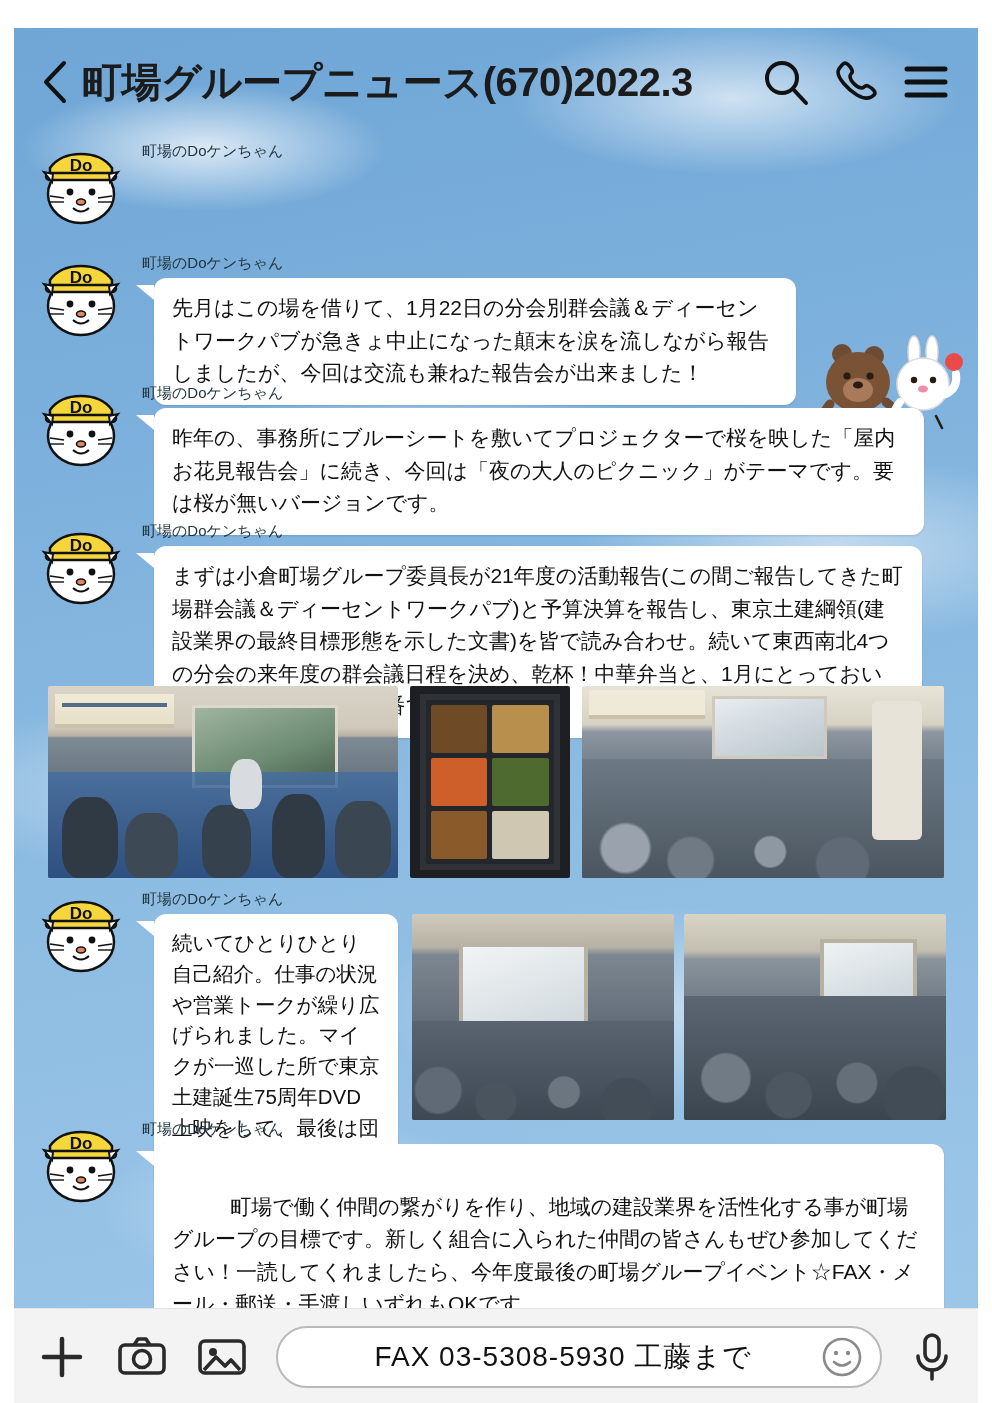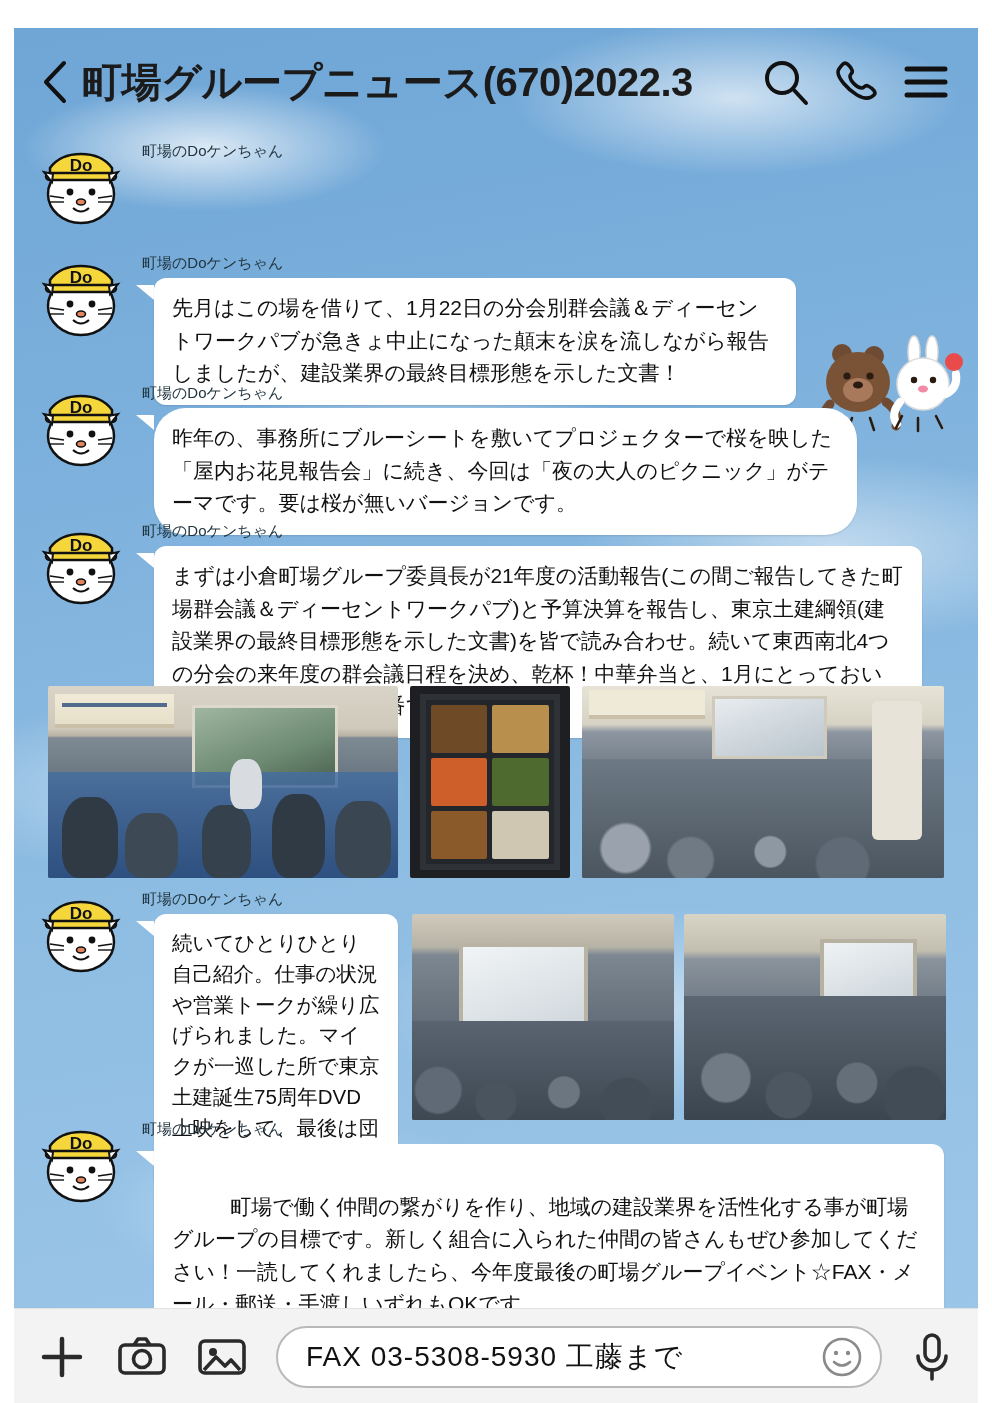--- a/index.html
+++ b/index.html
@@ -256,20 +256,21 @@
     box-sizing: border-box;
     margin-right: 22px;
   }
   .fax-text {
     flex: 1 1 auto;
     font-size: 28px;
     letter-spacing: 1px;
     color: #111111;
     font-family: "Liberation Sans", sans-serif;
     white-space: nowrap;
+    text-align: center;
   }
   .smiley { width: 44px; height: 44px; flex: 0 0 auto; }
   .mic { width: 48px; height: 56px; flex: 0 0 auto; margin-left: 4px; }
 </style>
 </head>
 <body>
 
 <div id="page">
 
   <div class="chat-bg"></div>
@@ -347,21 +348,21 @@
             <line x1="12" y1="60" x2="26" y2="60"></line>
             <line x1="74" y1="54" x2="60" y2="56"></line>
             <line x1="74" y1="60" x2="60" y2="60"></line>
           </g>
       </svg>
     </div>
     <div class="msg-col">
       <div class="sender">町場のDoケンちゃん</div>
       <div class="bubble-wrap">
         <div class="tail"></div>
-        <div class="bubble" style="width:642px;">先月はこの場を借りて、1月22日の分会別群会議＆ディーセントワークパブが急きょ中止になった顛末を涙を流しながら報告しましたが、建設業界の最終目標形態を示した文書！</div>
+        <div class="bubble" style="width:642px;">先月はこの場を借りて、1月22日の分会別群会議＆ディーセントワークパブが急きょ中止になった顛末を涙を流しながら報告しましたが、今回は交流も兼ねた報告会が出来ました！</div>
       </div>
     </div>
   </div>
 
   <div class="sticker">
     <svg viewBox="0 0 180 110" width="180" height="110">
 
       <circle cx="52" cy="22" r="10" fill="#6e4b32"></circle>
       <circle cx="84" cy="24" r="10" fill="#6e4b32"></circle>
       <ellipse cx="68" cy="50" rx="32" ry="30" fill="#7a5337"></ellipse>
@@ -409,21 +410,21 @@
             <line x1="12" y1="60" x2="26" y2="60"></line>
             <line x1="74" y1="54" x2="60" y2="56"></line>
             <line x1="74" y1="60" x2="60" y2="60"></line>
           </g>
       </svg>
     </div>
     <div class="msg-col">
       <div class="sender">町場のDoケンちゃん</div>
       <div class="bubble-wrap">
         <div class="tail"></div>
-        <div class="bubble" style="width:703px;border-radius:32px;">昨年の、事務所にブルーシートを敷いてプロジェクターで桜を映した「屋内お花見報告会」に続き、今回は「夜の大人のピクニック」がテーマです。要は桜が無いバージョンです。</div>
+        <div class="bubble" style="width:770px;">昨年の、事務所にブルーシートを敷いてプロジェクターで桜を映した「屋内お花見報告会」に続き、今回は「夜の大人のピクニック」がテーマです。要は桜が無いバージョンです。</div>
       </div>
     </div>
   </div>
 
   <div class="msg-row" style="left:38px; top:508px; width:910px;">
     <div class="avatar">
       <svg viewBox="0 0 86 86" width="86" height="86">
         <ellipse cx="43" cy="52" rx="33" ry="29" fill="#fff" stroke="#111" stroke-width="2.5"></ellipse>
         <path d="M12 26 Q22 12 43 12 Q64 12 74 26 L74 33 L12 33 Z" fill="#f5d73b" stroke="#111" stroke-width="2.5"></path>
         <rect x="8" y="31" width="70" height="7" rx="3.5" fill="#f5d73b" stroke="#111" stroke-width="2.5"></rect>

